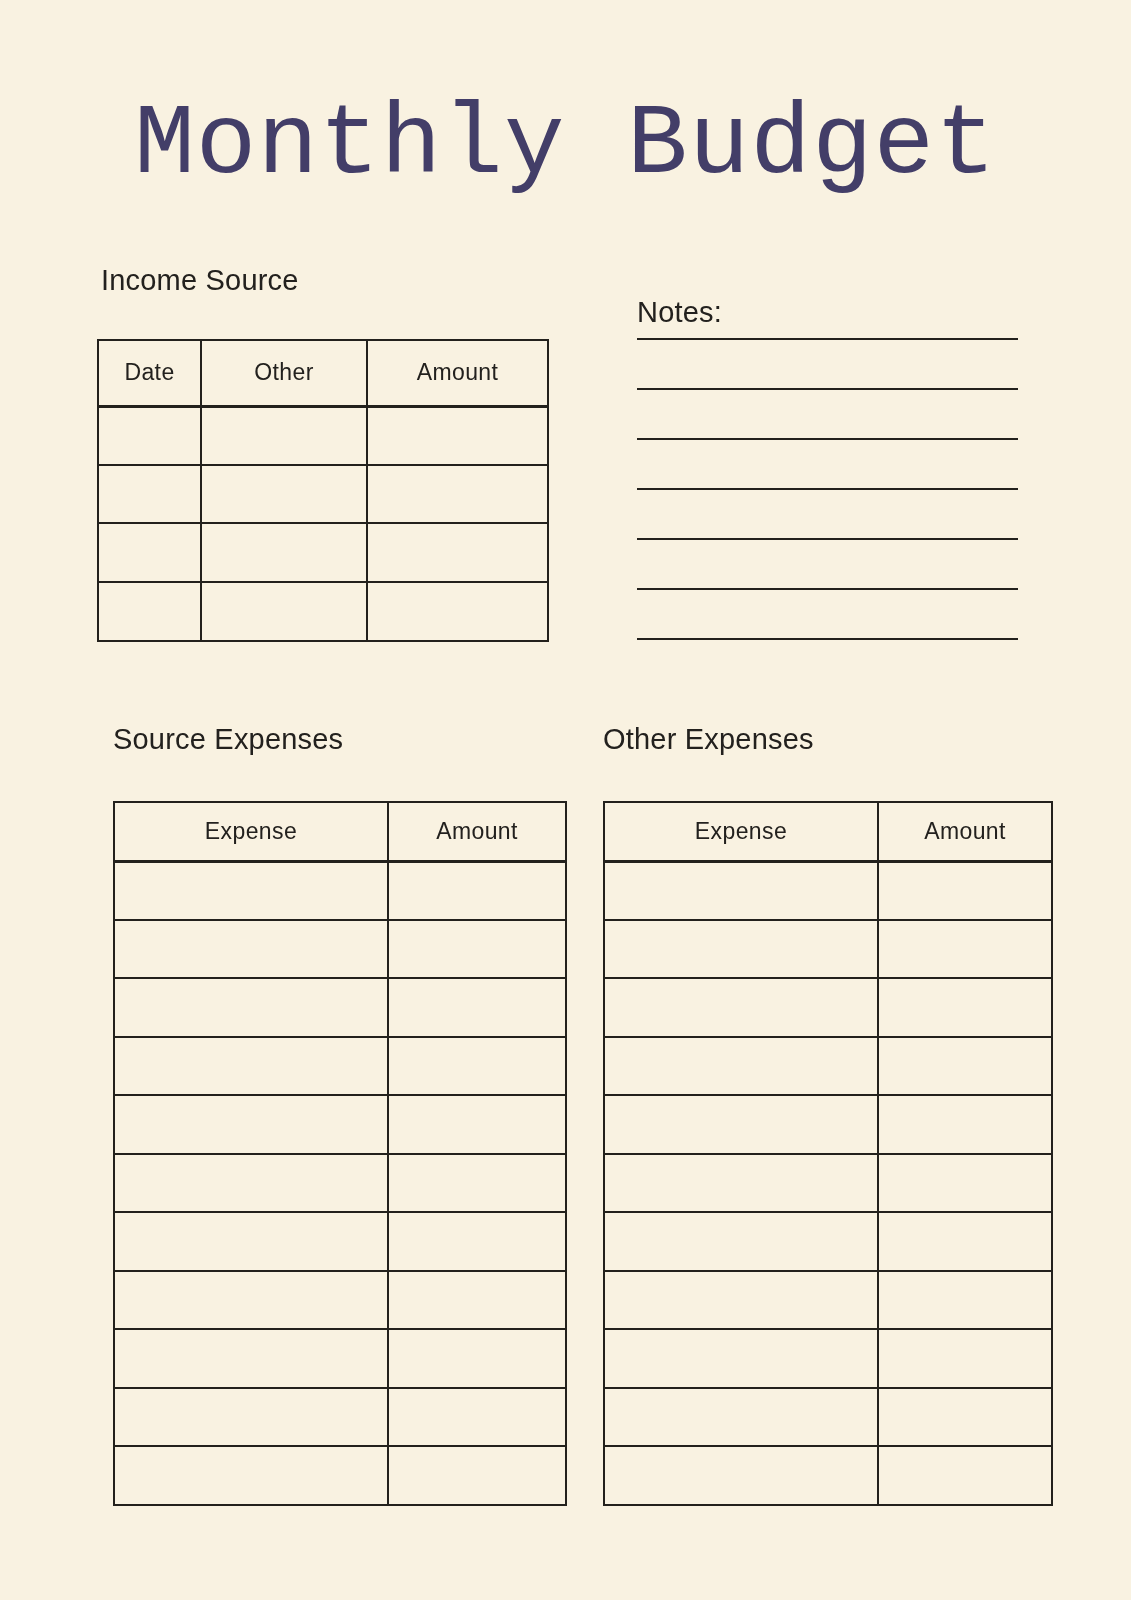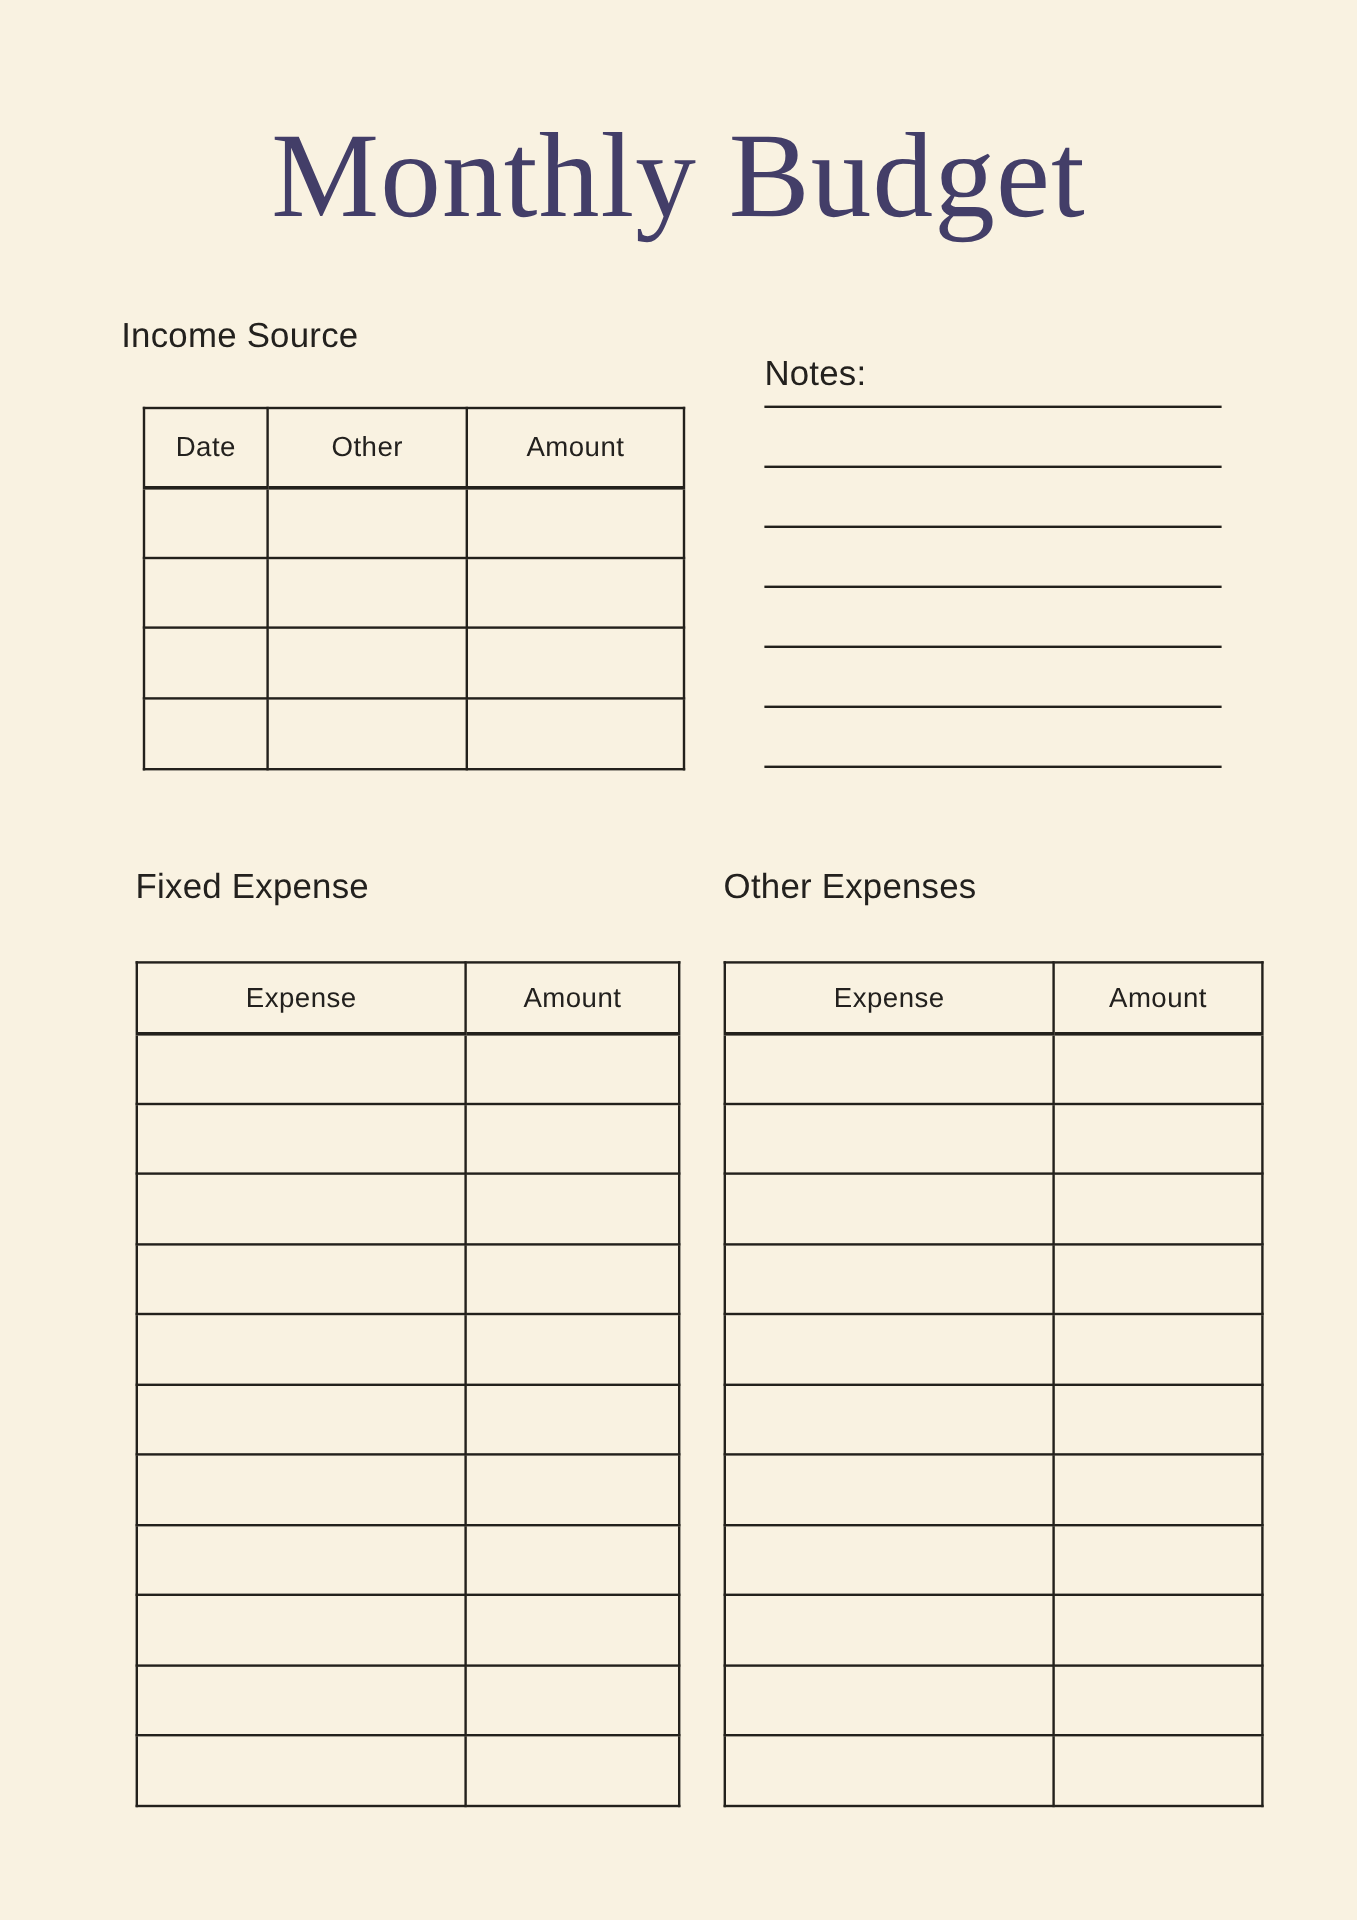--- a/index.html
+++ b/index.html
@@ -14,21 +14,21 @@
     overflow: hidden;
   }
 
   .page-title {
     position: absolute;
     top: 88px;
     left: 0;
     width: 100%;
     margin: 0;
     text-align: center;
-    font-family: Liberation Serif, serif;
+    font-family: Liberation Mono, monospace;
     font-weight: 400;
     font-size: 101px;
     letter-spacing: 1px;
     color: #433e68;
   }
 
   .section-heading {
     position: absolute;
     margin: 0;
     font-size: 29px;
@@ -50,21 +50,21 @@
   thead th { border-bottom-width: 3px; }
   th {
     font-size: 23px;
     font-weight: 500;
     letter-spacing: 0.4px;
     text-align: center;
     vertical-align: middle;
     color: #23211e;
   }
 
-  .income-table { left: 119px; top: 339px; width: 450px; border-radius: 27px; }
+  .income-table { left: 97px; top: 339px; width: 450px; border-radius: 27px; }
   .income-table thead tr { height: 66px; }
   .income-table tbody tr { height: 58.7px; }
   .income-table col.c-date   { width: 103px; }
   .income-table col.c-source { width: 166px; }
   .income-table col.c-amount { width: 181px; }
 
   .expense-table thead tr { height: 59px; }
   .expense-table tbody tr { height: 58.5px; }
   .fixed-table { left: 113px; top: 801px; width: 452px; }
   .fixed-table col.c-expense { width: 274px; }
@@ -144,21 +144,21 @@
 
     <div class="note-line"></div>
 
     <div class="note-line"></div>
 
     <div class="note-line"></div>
 
     <div class="note-line"></div>
   </div>
 
-<h2 class="section-heading heading-fixed">Fixed Expense</h2>
+<h2 class="section-heading heading-fixed">Source Expenses</h2>
 
 <table class="expense-table fixed-table">
   <colgroup>
     <col class="c-expense">
       <col class="c-amount">
   </colgroup>
   <thead>
     <tr>
       <th>Expense</th>
       <th>Amount</th>

